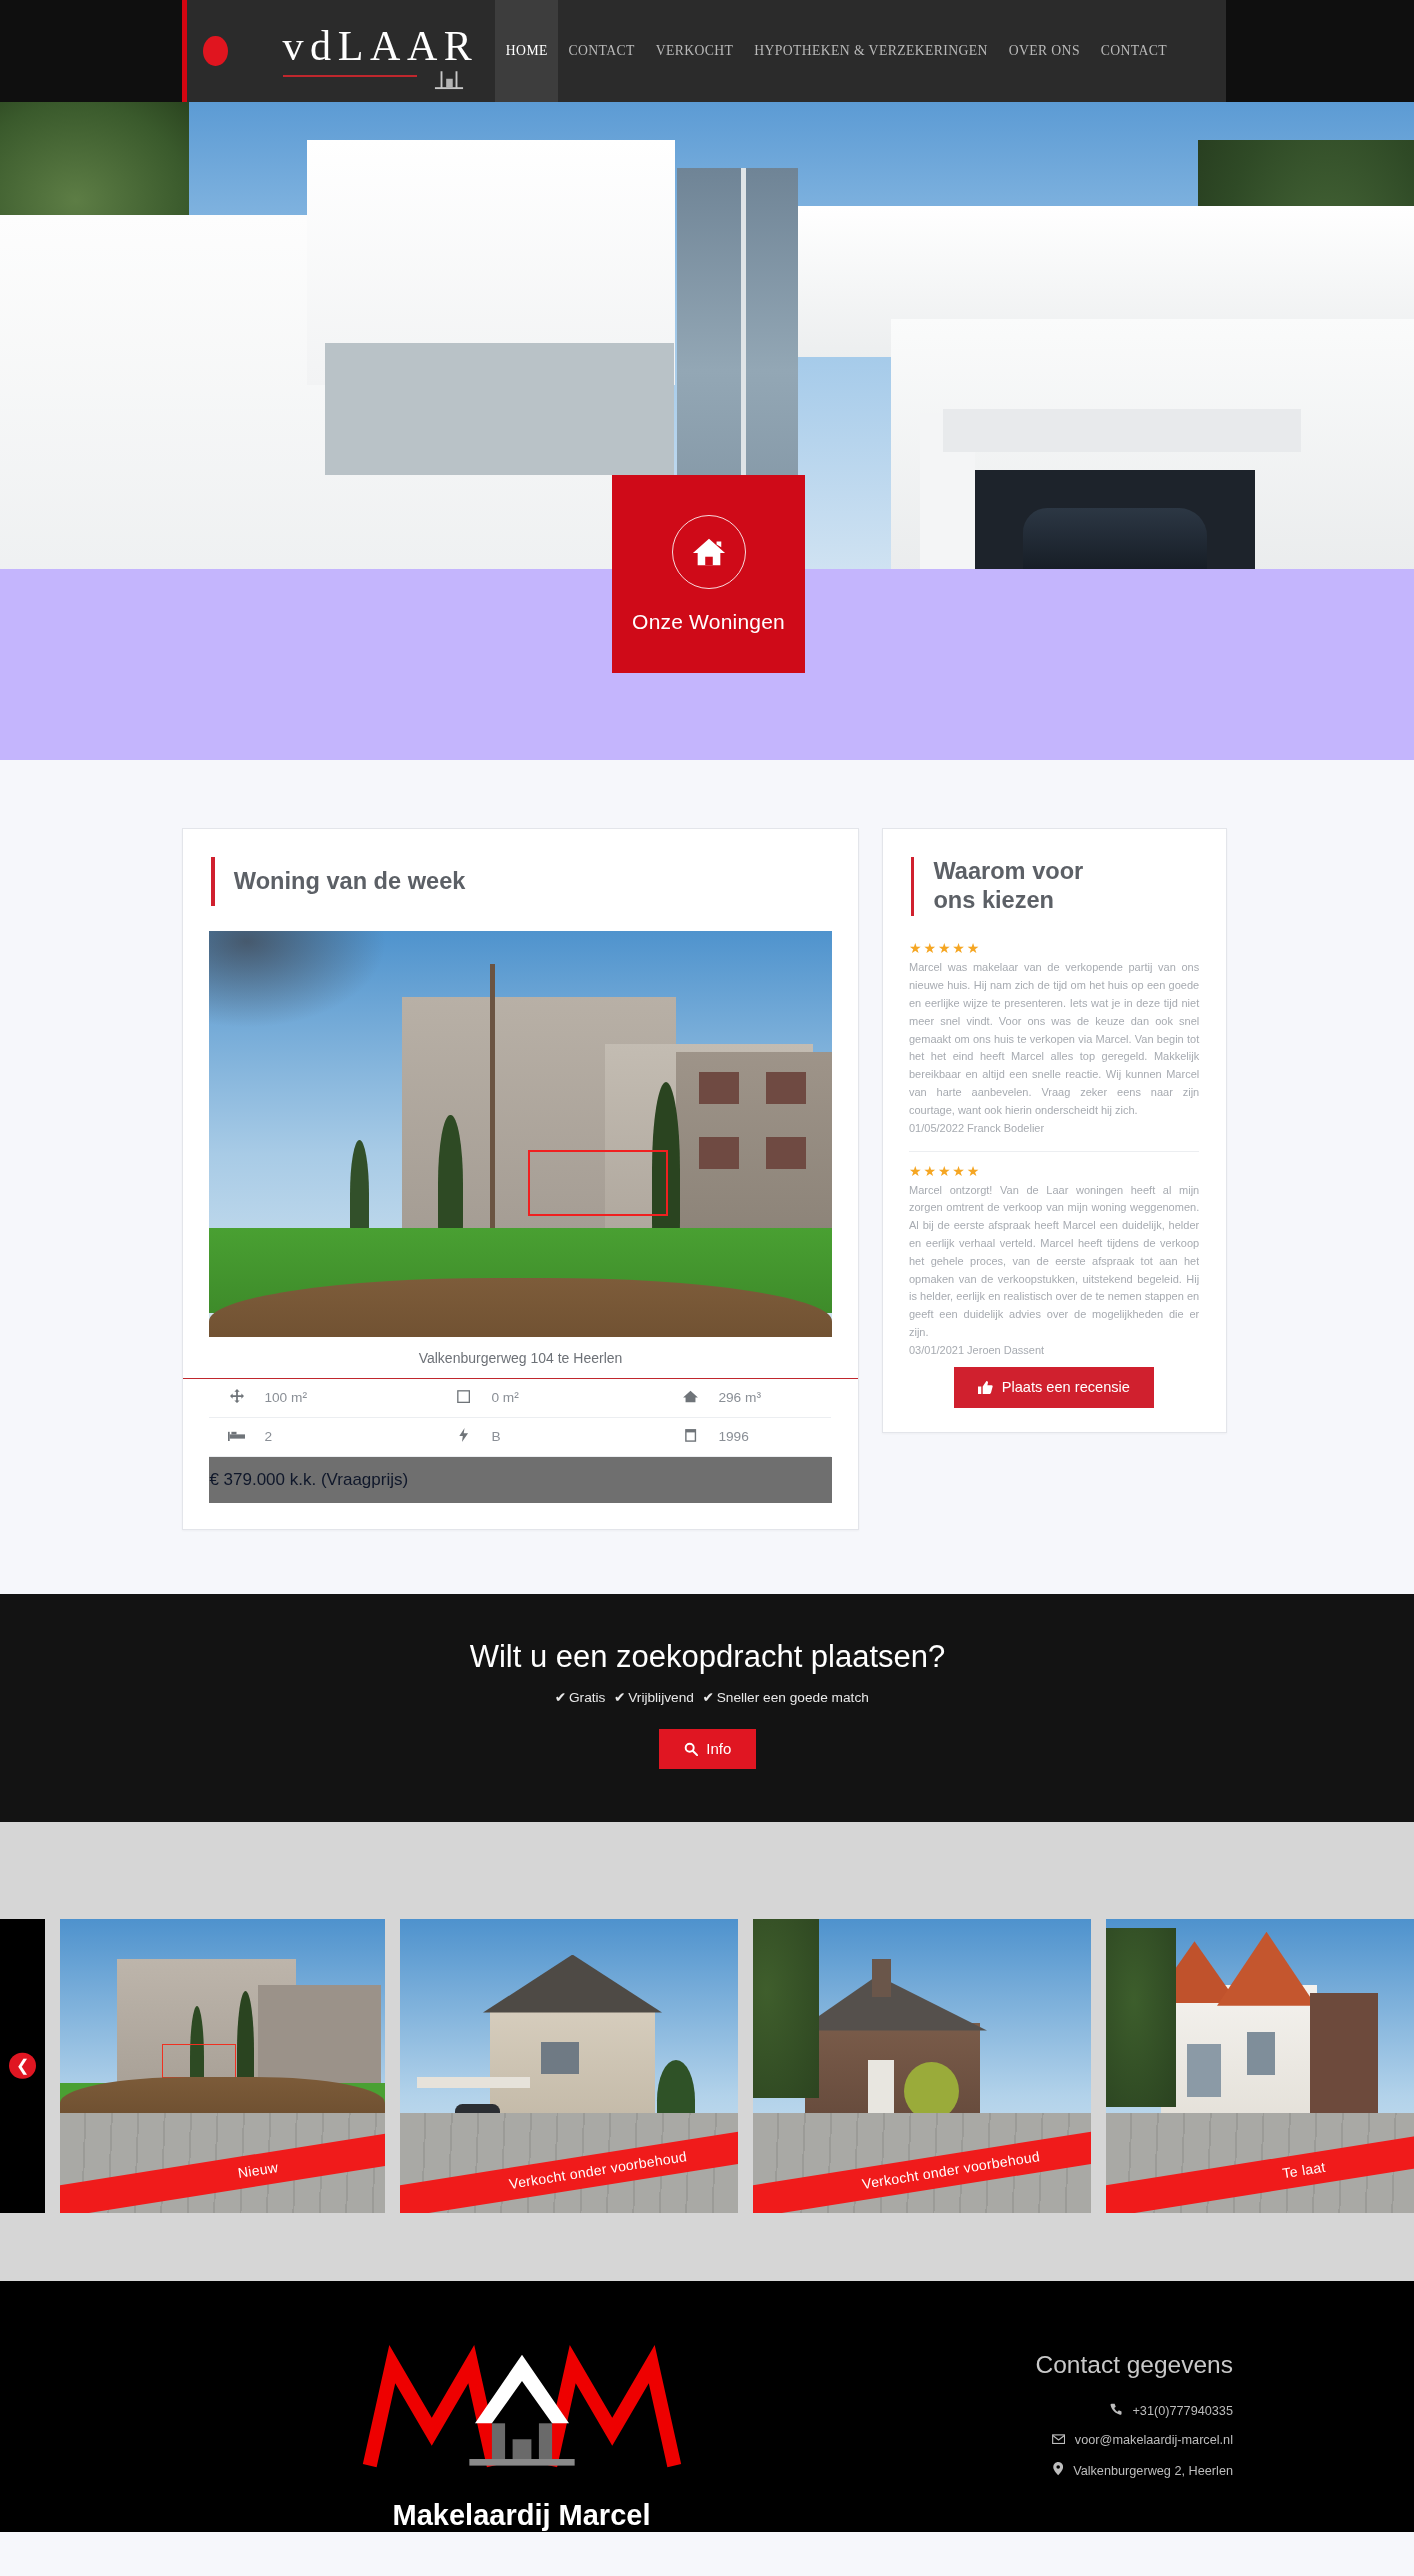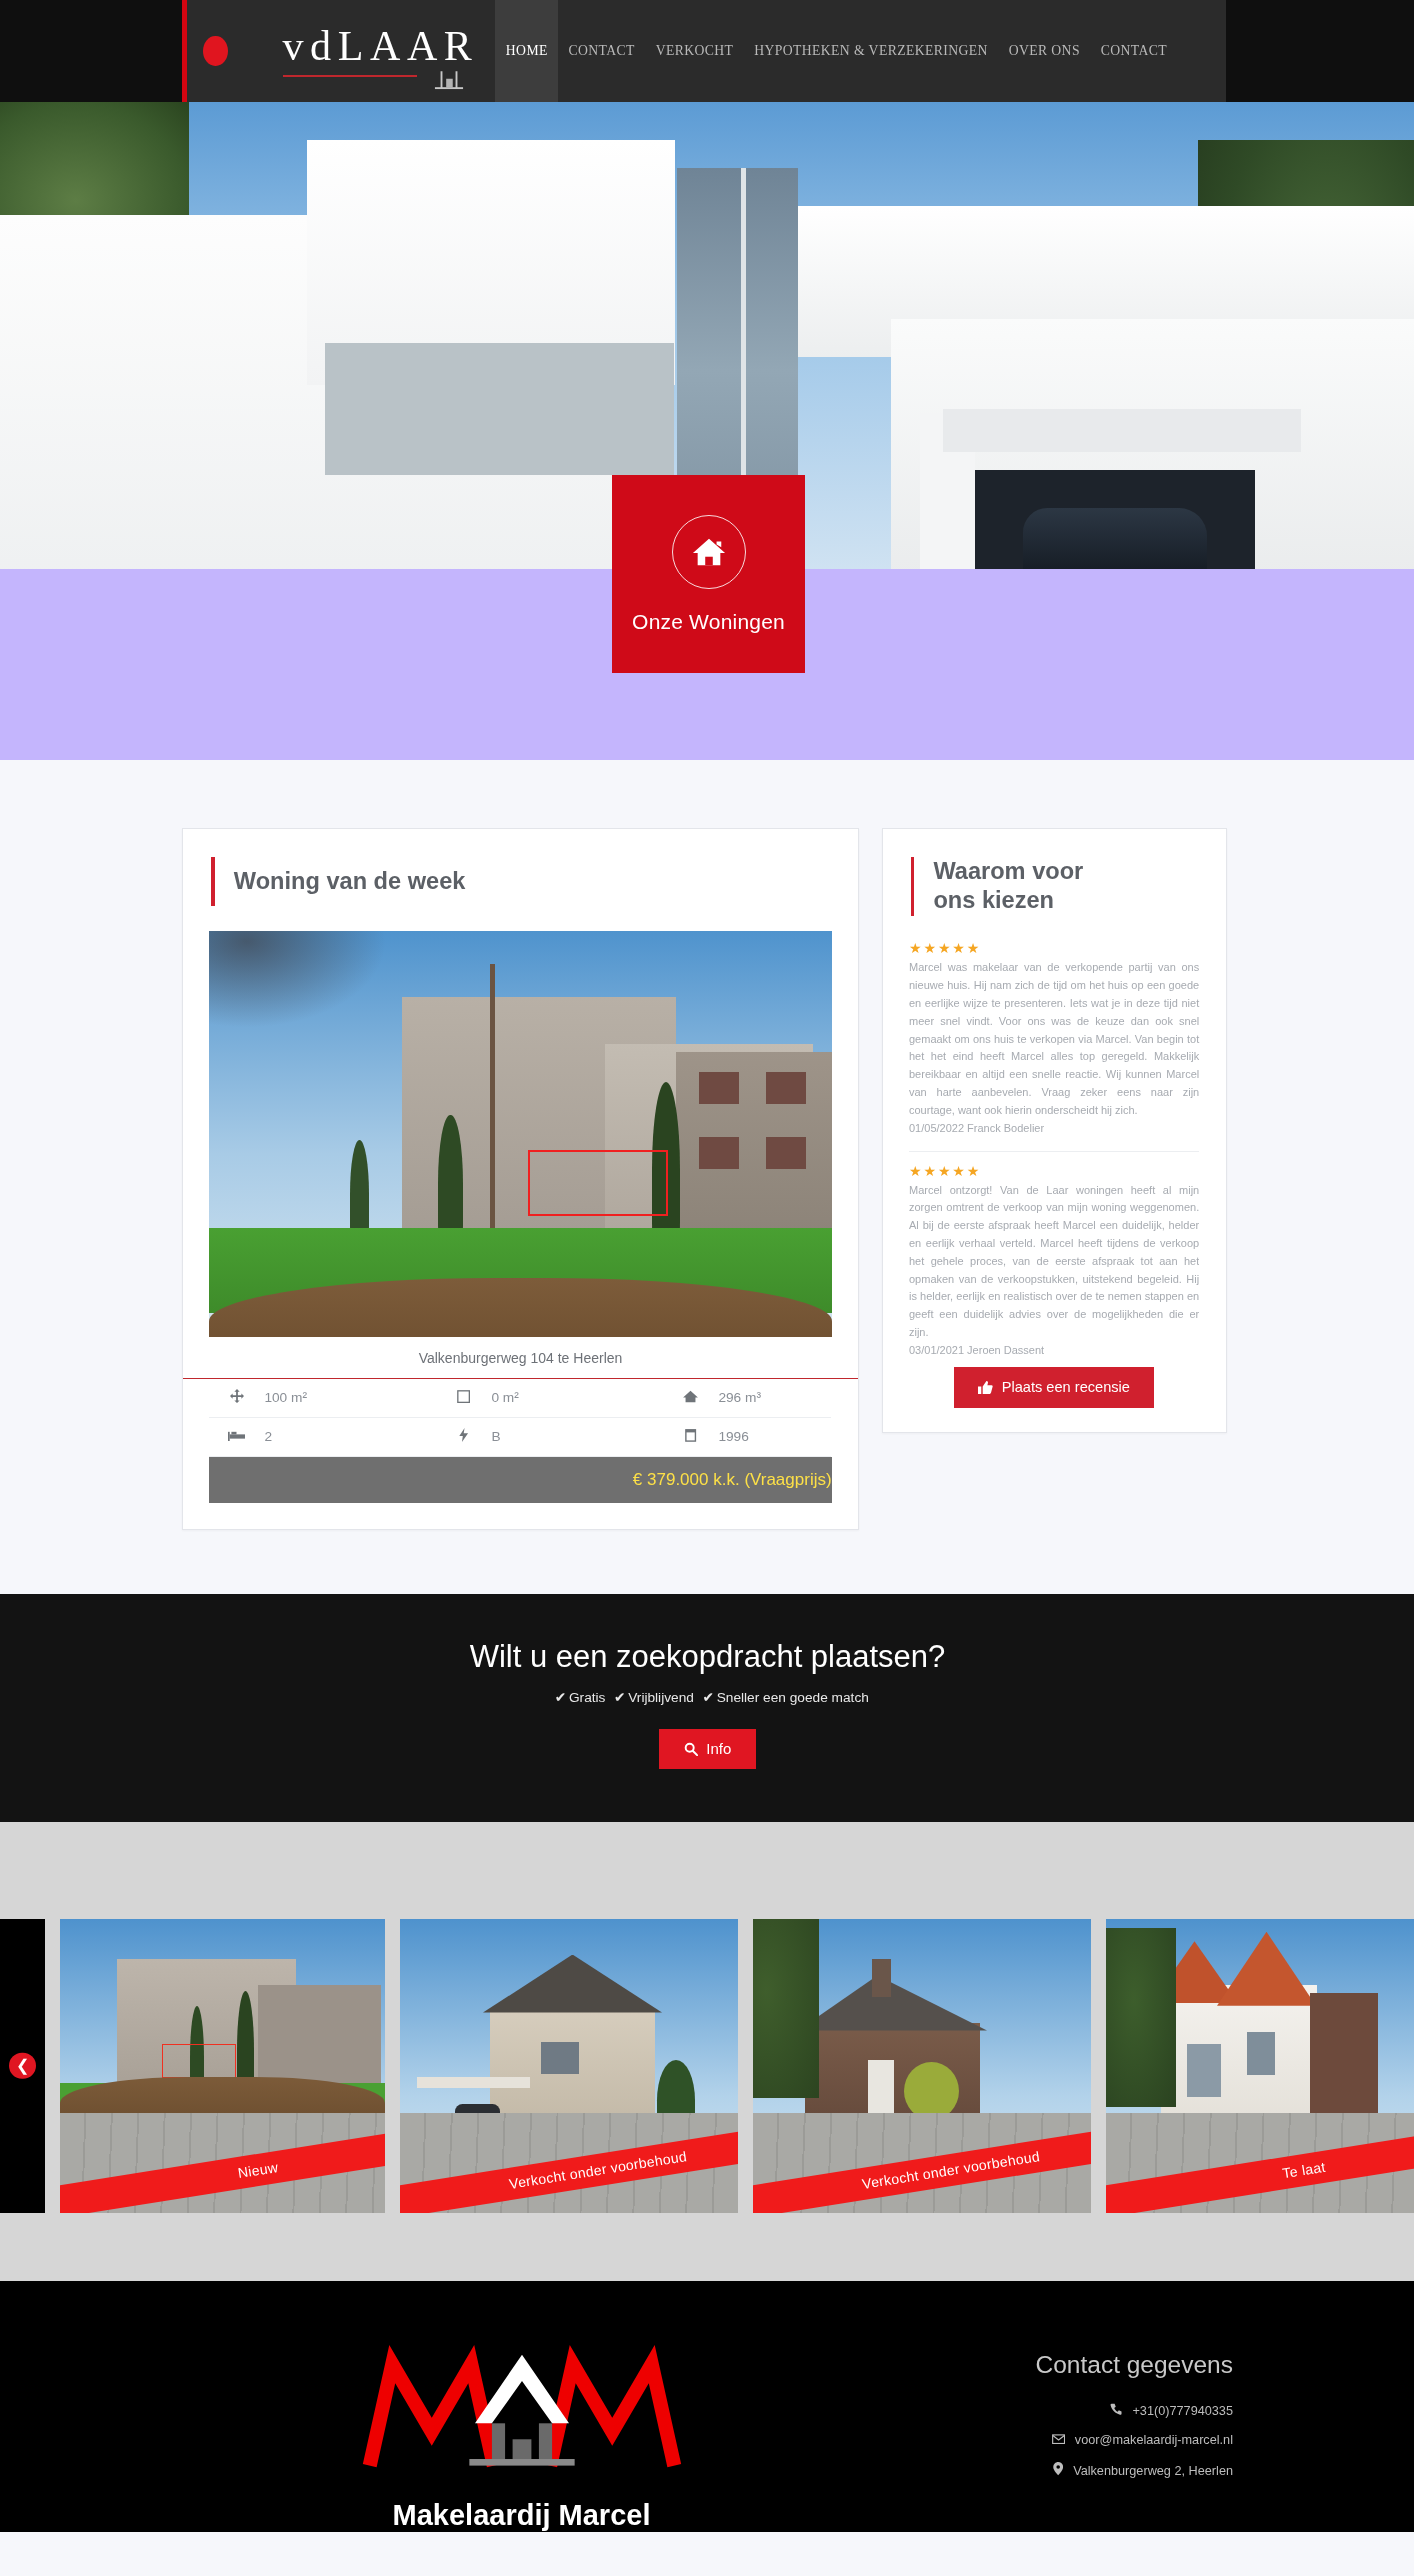--- a/index.html
+++ b/index.html
@@ -125,22 +125,22 @@
     text-align: center; color: #6d7177; font-size: 14px;
     padding: 13.2px 0 12.3px; border-bottom: 1.9px solid #c0272d;
   }
   .spec-table { width: calc(100% - 53px); margin: 0 26.4px; border-collapse: collapse; }
   .spec-table td {
     border-bottom: 0.9px solid #eceef1; padding: 10.4px 0; font-size: 13.7px; color: #8a8f96;
   }
   .spec-ic { width: 55px; text-align: center; color: #6f7479; }
   .spec-val { width: 172px; }
   .price-bar {
-    margin: 0 26.4px 26.4px; background: #6f6f6f; color: #fde047;
-    text-align: right; font-size: 17px; padding: 13.2px 0;
+    margin: 0 26.4px 26.4px; background: #6f6f6f; color: #0f172a;
+    text-align: left; font-size: 17px; padding: 13.2px 0;
   }
 
   
   .rev-body { padding: 0 26.4px 0; }
   .stars { color: #f5a623; font-size: 14px; letter-spacing: 1.9px; margin-bottom: 2.8px; }
   .rev-text {
     color: #a7abb1; font-size: 11px; line-height: 1.62; text-align: justify;
   }
   .rev-sign { color: #a7abb1; font-size: 11px; line-height: 1.62; }
   .rev-clip { max-height: 223px; overflow: hidden; }

